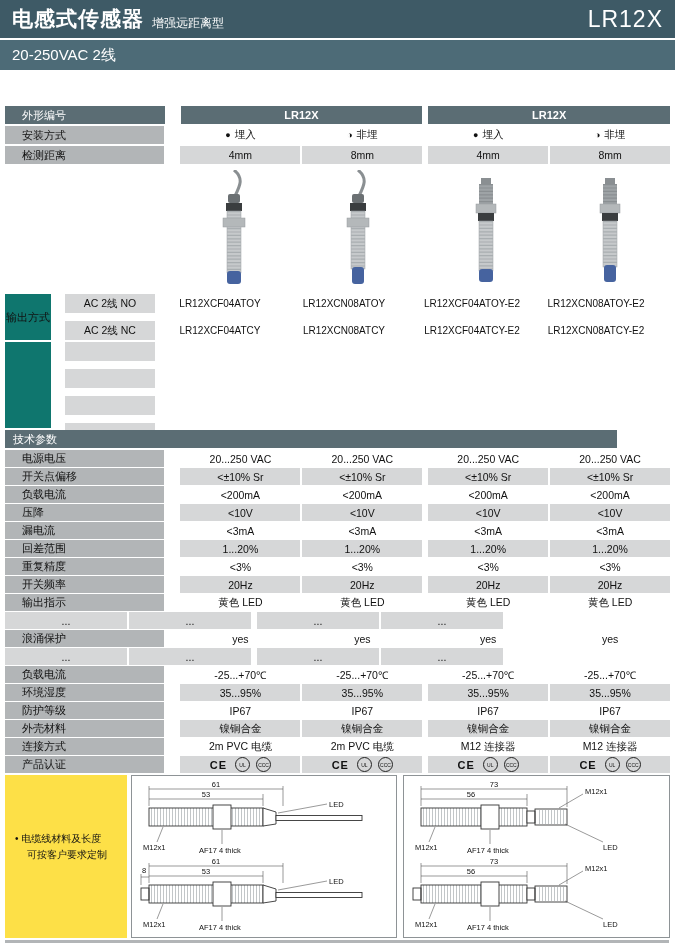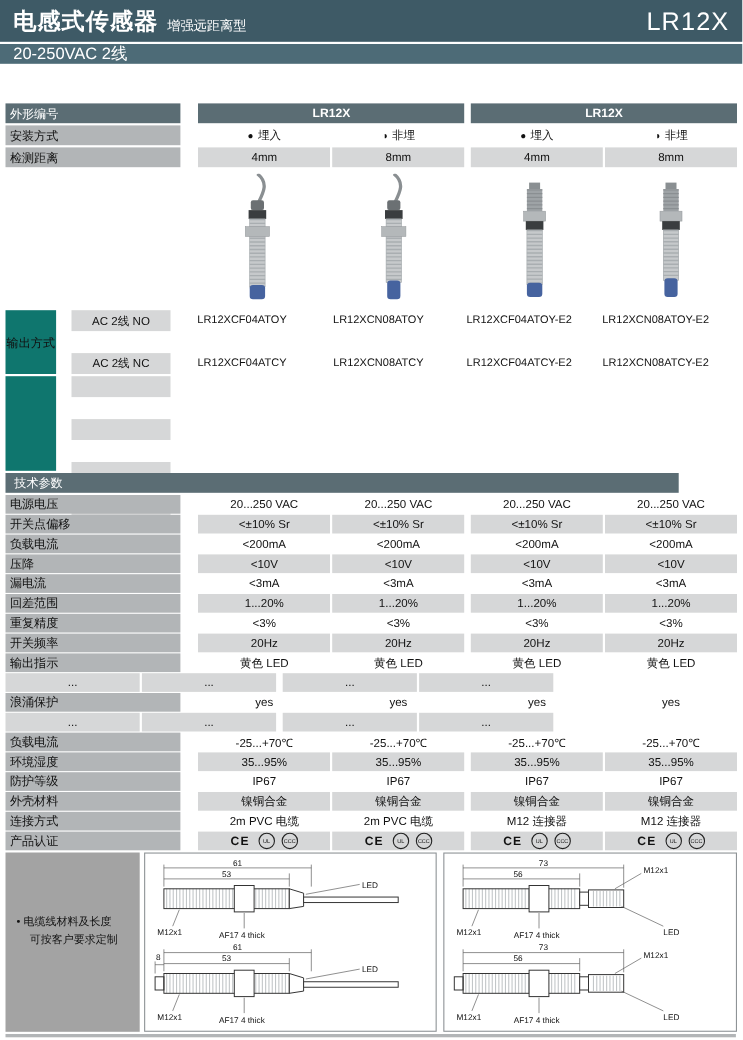--- a/index.html
+++ b/index.html
@@ -2,55 +2,55 @@
 <html><head>
 <meta charset="utf-8">
 <style>
   html,body{margin:0;padding:0;}
   body{width:675px;height:945px;background:#fff;font-family:"Liberation Sans",sans-serif;color:#111;}
   .page{width:675px;height:945px;overflow:hidden;position:relative;}
   .topbar{height:38px;background:#3e5a66;display:flex;align-items:center;padding:0 12px;color:#fff;}
   .main-title{font-size:21px;font-weight:bold;letter-spacing:1px;}
   .subtitle{font-size:12px;margin-left:8px;align-self:flex-end;padding-bottom:6px;}
   .model{margin-left:auto;font-size:23px;letter-spacing:1px;}
-  .vbar{height:18px;background:#4d6b77;margin-top:2px;display:flex;align-items:center;padding:0 12px;color:#fff;font-size:15px;}
+  .vbar{height:30px;background:#4d6b77;margin-top:2px;display:flex;align-items:center;padding:0 12px;color:#fff;font-size:15px;}
   .content{padding:36px 5px 0 5px;}
   .row{display:flex;margin-bottom:2px;}
   .cell{display:flex;align-items:center;justify-content:center;font-size:11px;height:18px;box-sizing:border-box;}
-  .lab{width:162px;background:#b2b5b7;justify-content:flex-start;padding-left:4px;margin-right:16px;}
+  .lab{width:162px;background:#b2b5b7;justify-content:flex-start;padding-left:17px;margin-right:16px;}
   .hdr{background:#5b6d74;color:#fff;}
   .group{width:246px;background:#5b6d74;color:#fff;font-weight:bold;margin-right:6px;}
   .group.last{margin-right:0;}
   .c{width:122px;margin-right:2px;background:#fff;font-size:10.5px;}
   .c.g2{margin-right:6px;}
   .c.last{margin-right:0;}
   .shadecell{background:#d6d7d8 !important;}
   .techhdr{width:612px;background:#5b6d74;color:#fff;justify-content:flex-start;padding-left:8px;}
   .trow .cell{height:17px;margin-bottom:0;}
   .trow{margin-bottom:1px;}
   .alt .c{background:#d6d7d8;}
   .mico{font-size:9px;margin-right:4px;}
   .imgrow{height:126px;align-items:center;}
   .imglab{width:166px;}
   .imgcell{width:122px;margin-right:2px;display:flex;justify-content:center;align-items:center;height:126px;}
   .imgcell.g2{margin-right:6px;}
   .imgcell.last{margin-right:0;}
   .outsec{display:flex;margin-bottom:2px;}
   .outmain{width:46px;background:#0f766e;display:flex;align-items:center;justify-content:center;font-size:11px;margin-right:14px;}
   .outrows{display:flex;flex-direction:column;}
-  .outrow{display:flex;margin-bottom:20px;}
+  .outrow{display:flex;margin-bottom:8px;}
   .outrow:last-child{margin-bottom:0;}
   .sublab{width:90px;background:#d6d7d8;height:19px;display:flex;align-items:center;justify-content:center;font-size:10.5px;margin-right:4px;box-sizing:border-box;}
   .outrow .cell{height:19px;font-size:10px;}
   .certcell span{display:inline-flex;}
   .ce{font-weight:bold;font-size:11px;margin-right:8px;letter-spacing:1px;text-align:right;}
   .circ{border:1px solid #222;border-radius:50%;width:13px;height:13px;font-size:5px;align-items:center;justify-content:center;margin-right:6px;}
   .circ.last{margin-right:0;}
   .bottom{display:flex;margin-top:2px;}
-  .note{width:132px;margin-right:4px;background:#a3a3a3;font-size:10px;padding:56px 6px 0 10px;box-sizing:border-box;line-height:1.6;height:163px;}
+  .note{width:132px;margin-right:4px;background:#fde047;font-size:10px;padding:56px 6px 0 10px;box-sizing:border-box;line-height:1.6;height:163px;}
   .note .l2{padding-left:12px;}
   .panel{width:292px;height:163px;border:1px solid #8e9396;background:#fff;margin-right:6px;box-sizing:border-box;padding:4px 3px;display:flex;flex-direction:column;justify-content:space-between;}
   .panel.last{margin-right:0;}
   .panel svg .out{fill:none;stroke:#333;stroke-width:0.9;}
   .panel svg .part{fill:#fff;stroke:#333;stroke-width:0.9;}
   .panel svg .dim{stroke:#555;stroke-width:0.6;}
   .panel svg .thr{stroke:#c2c6c8;stroke-width:18;stroke-dasharray:1 2;}
   .panel svg .thr2{stroke:#c2c6c8;stroke-width:14;stroke-dasharray:1 2;}
   .panel svg text{font-size:7.5px;fill:#111;}
   .panel svg .mid{text-anchor:middle;}

